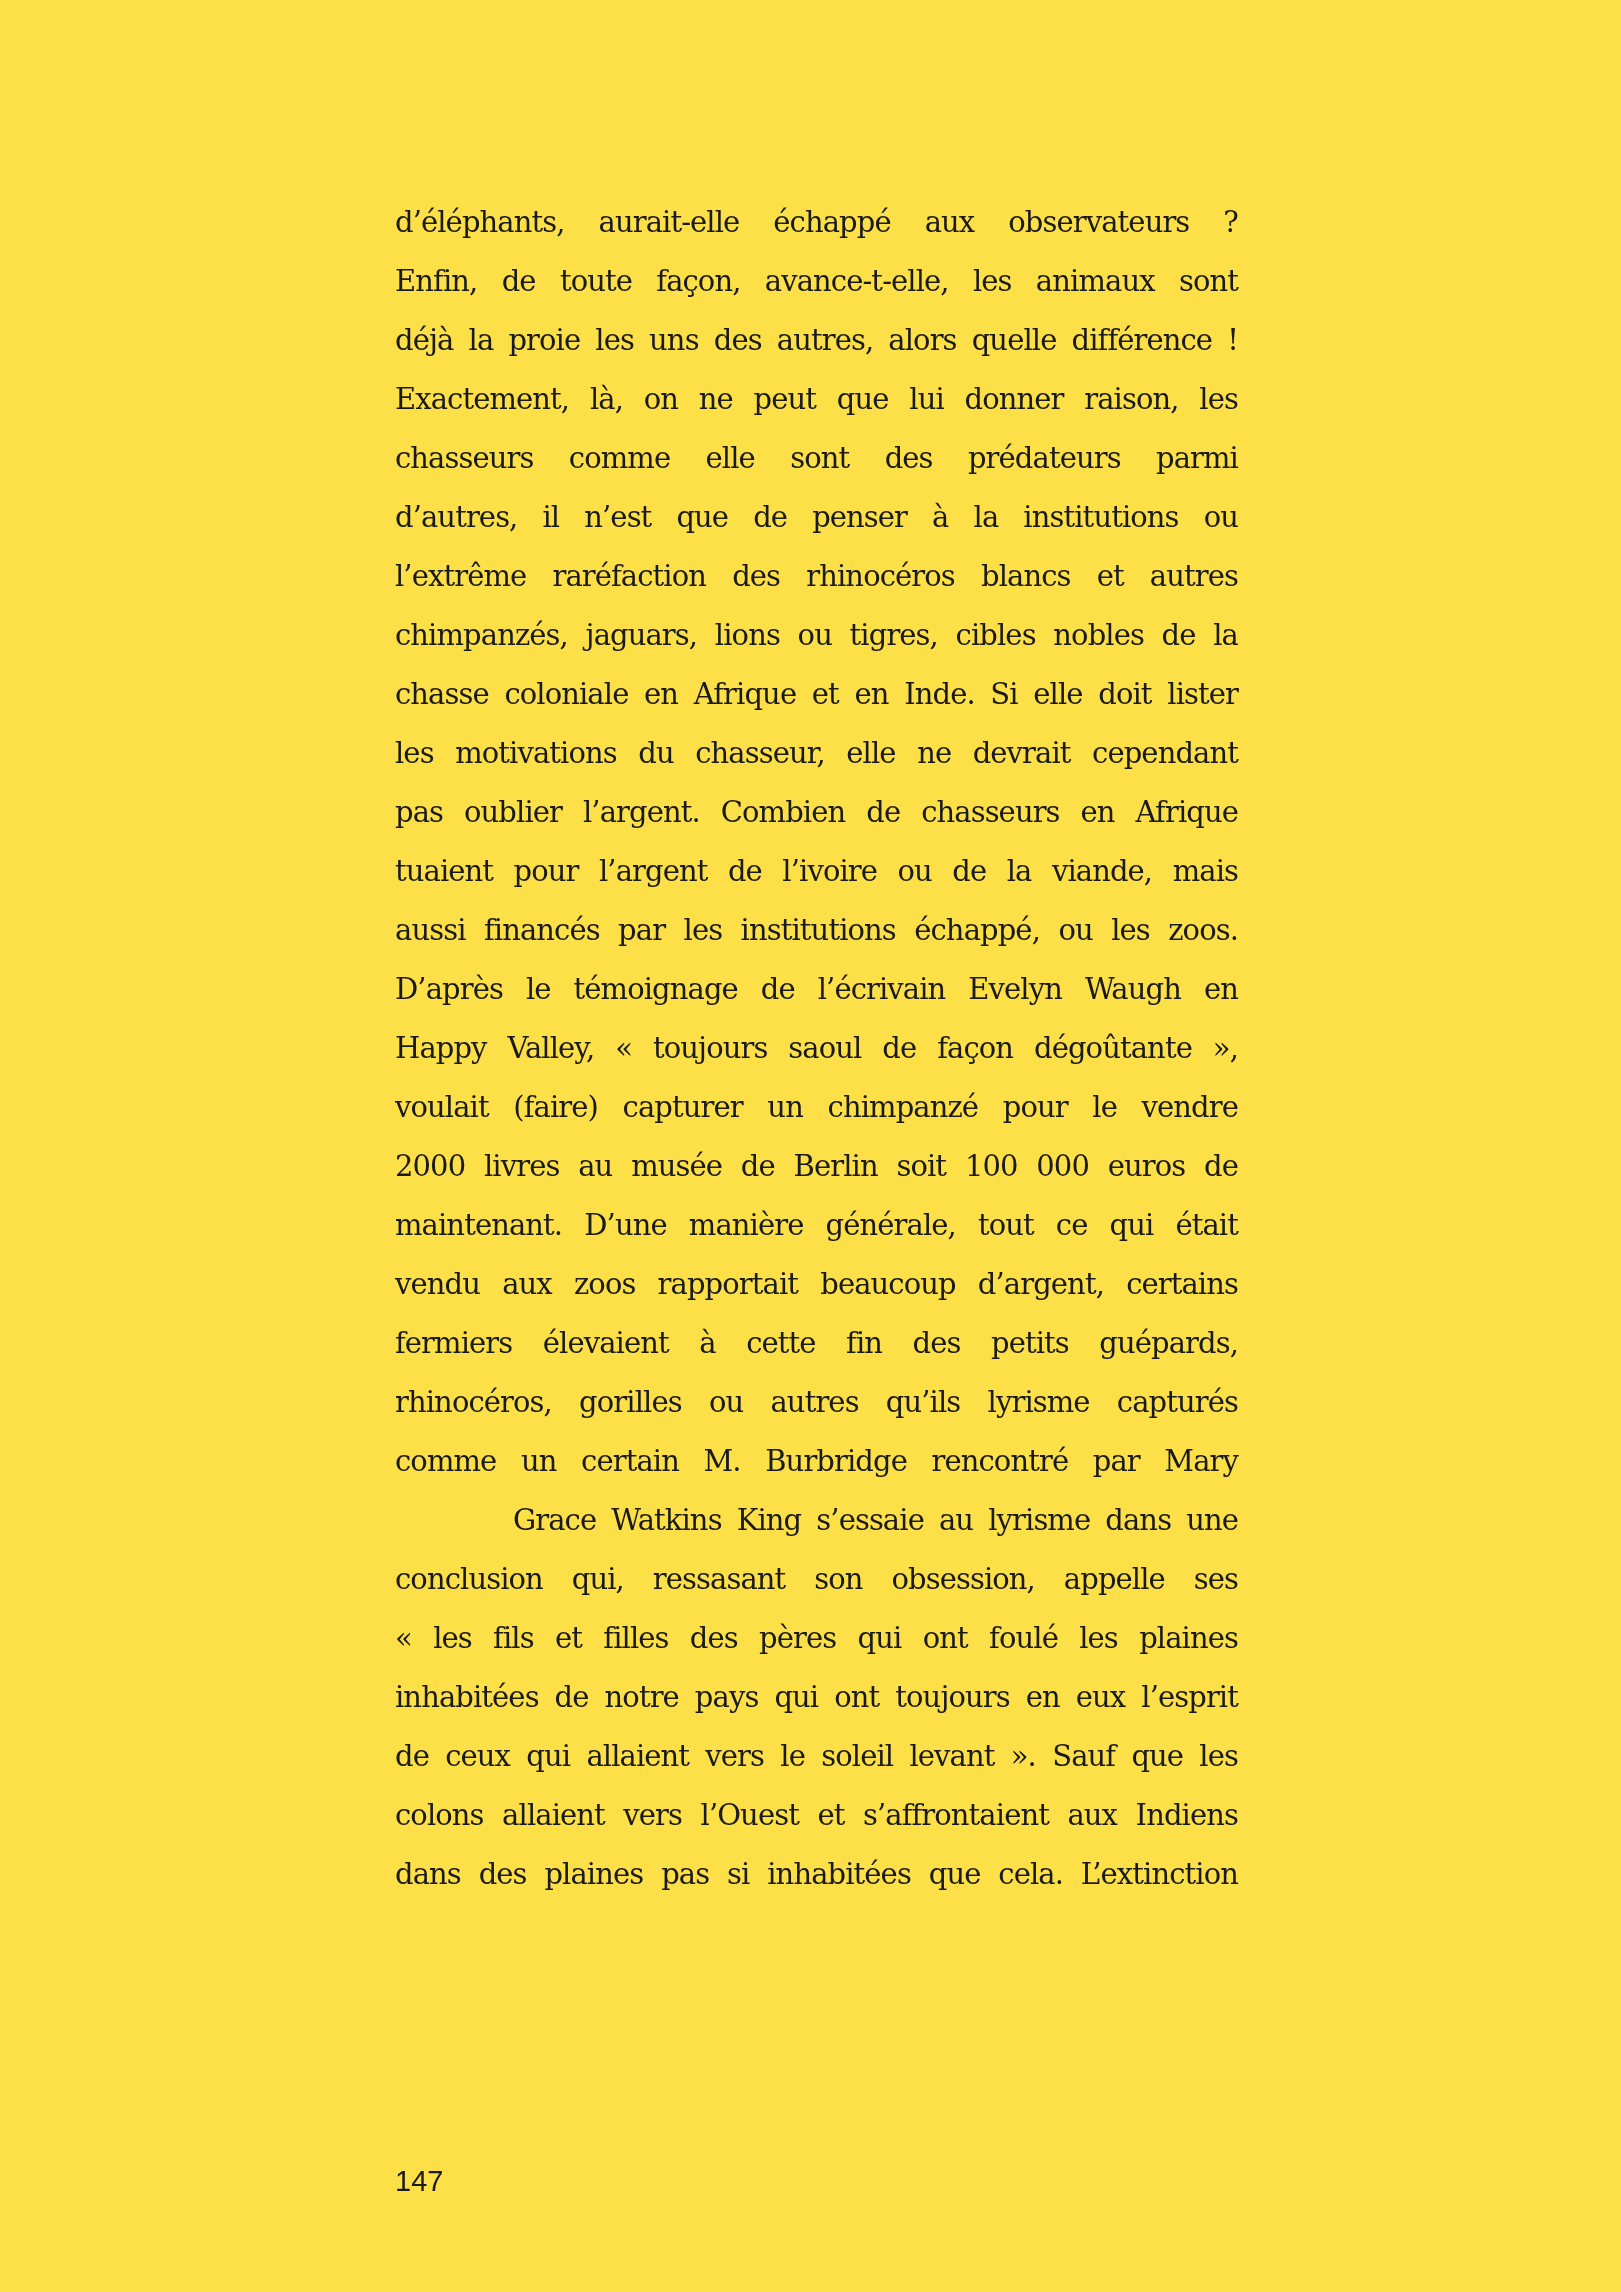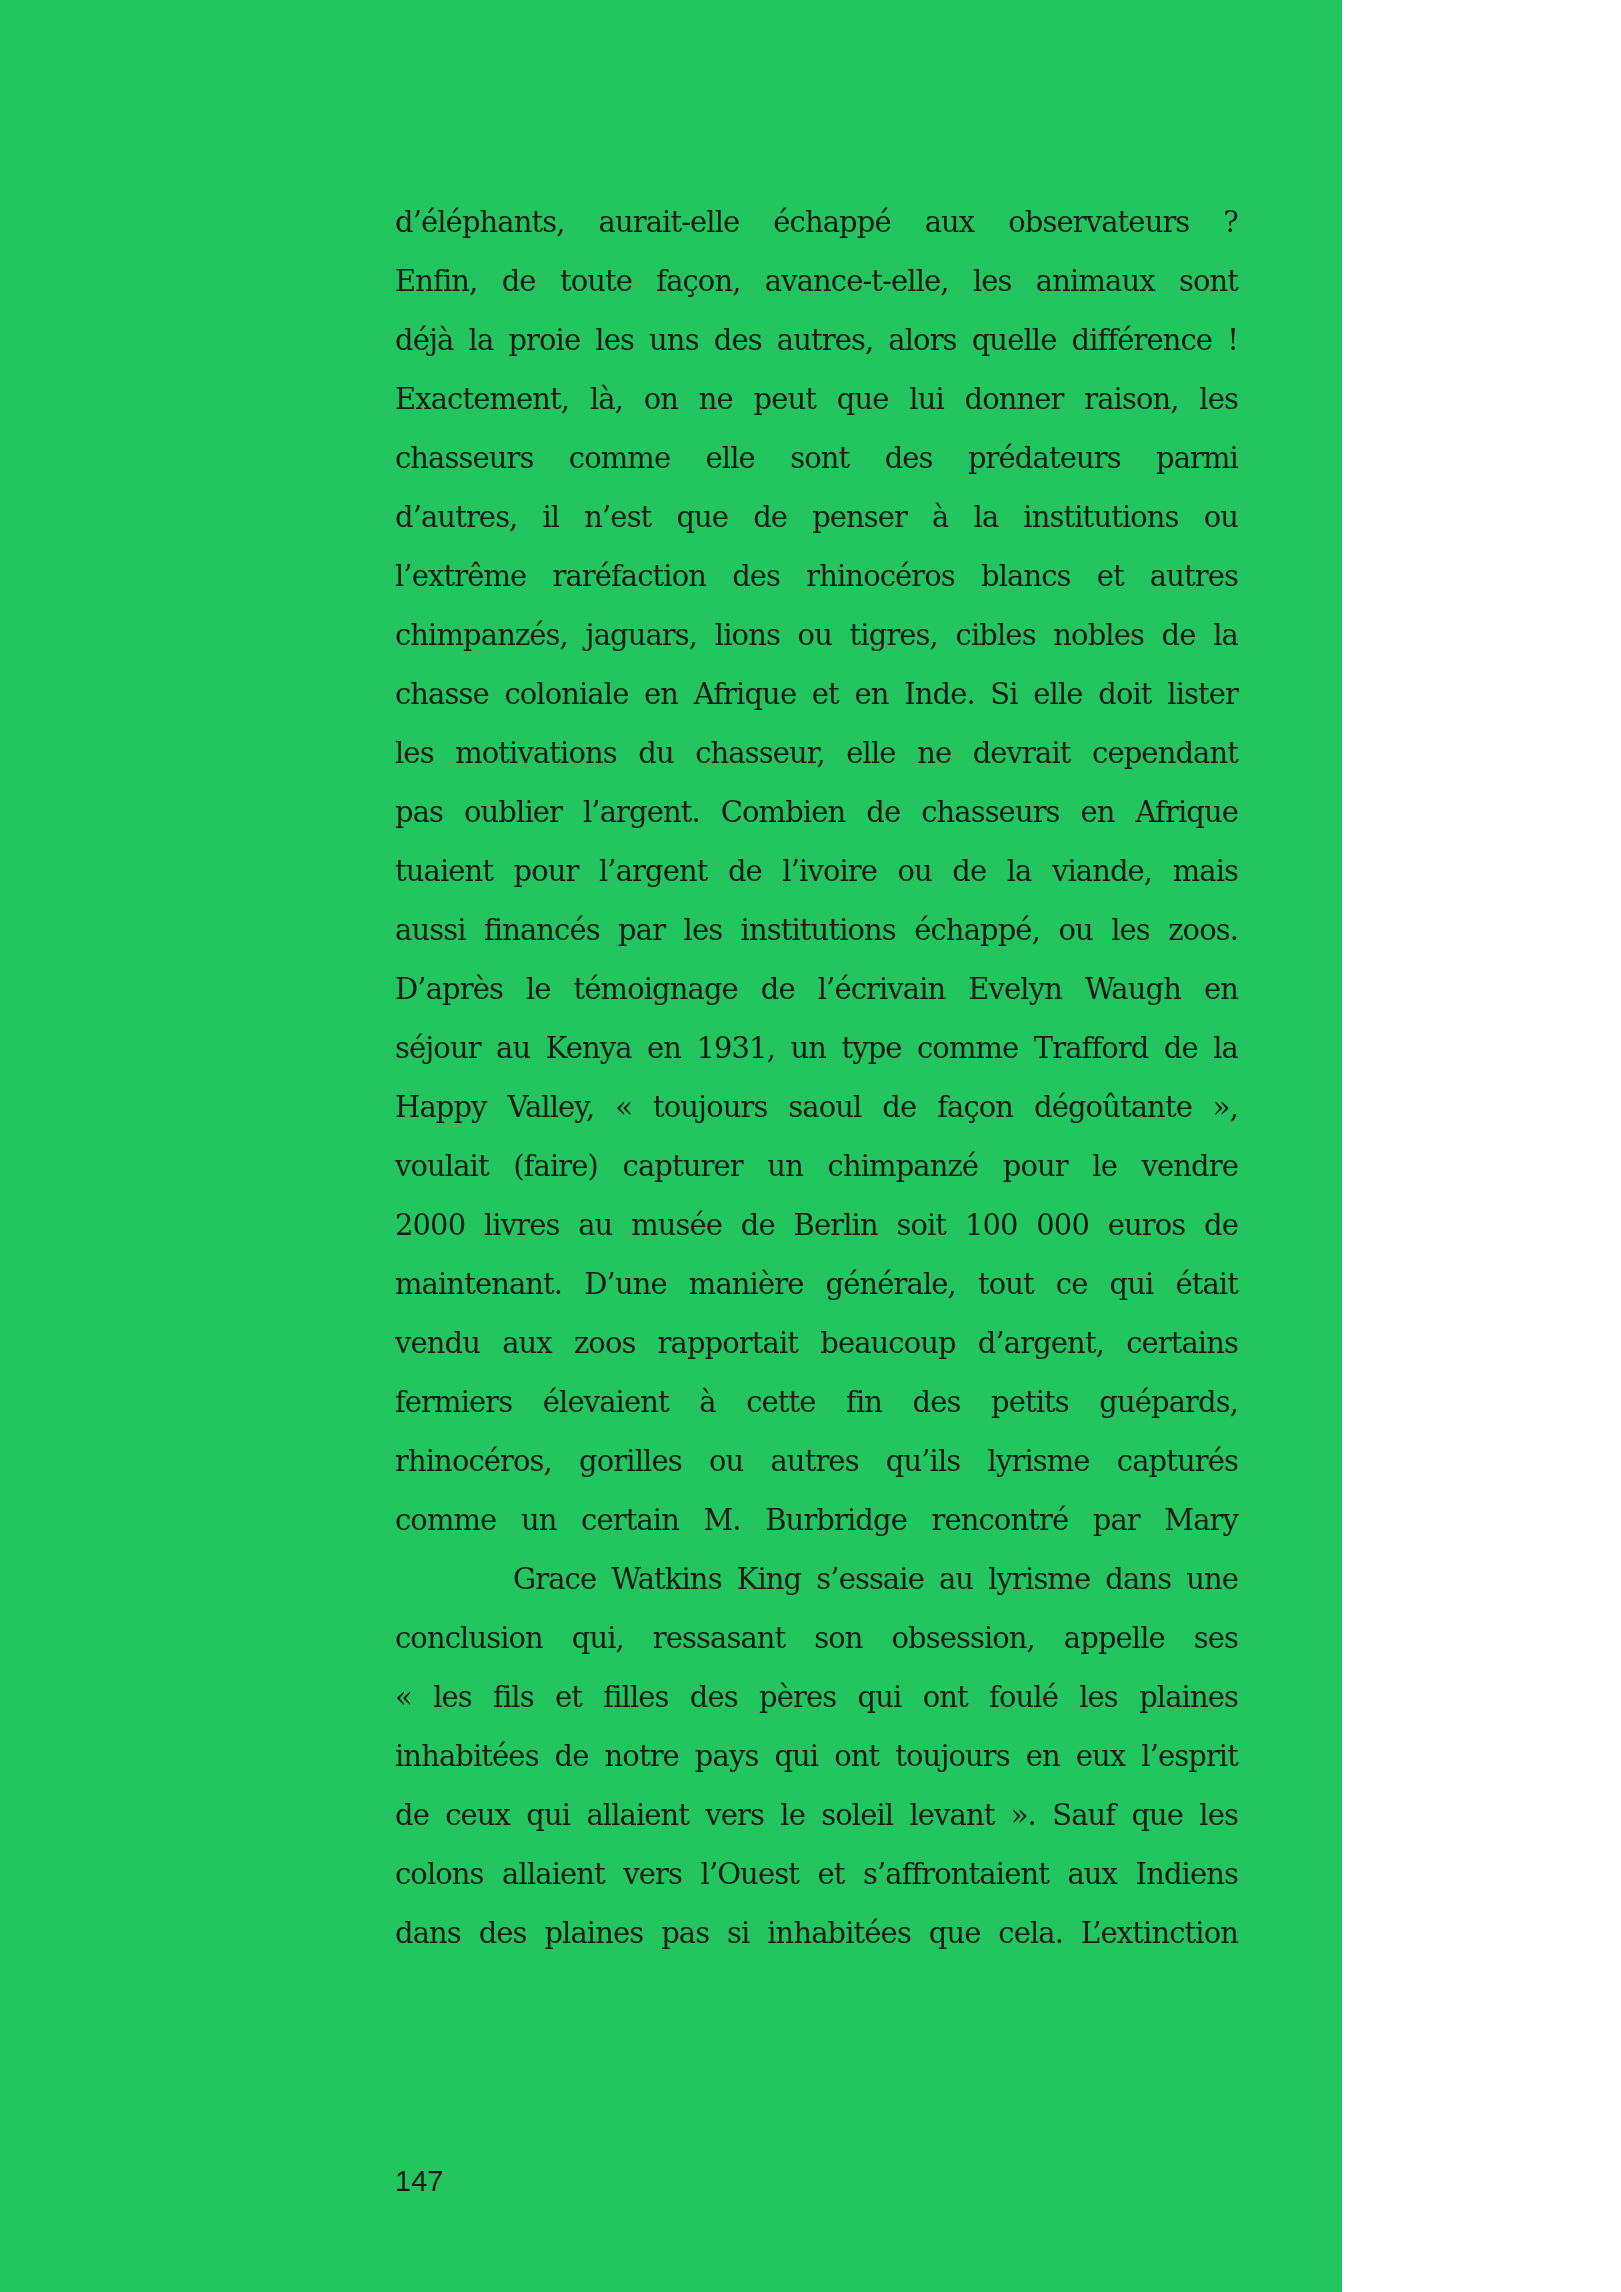--- a/index.html
+++ b/index.html
@@ -10,23 +10,23 @@
     body {
       width: 1621px;
       height: 2293px;
       position: relative;
       overflow: hidden;
     }
     .page {
       position: absolute;
       left: 0;
       top: 0;
-      width: 1342px;
+      width: 1621px;
       height: 2293px;
-      background: #22c55e;
+      background: #fde047;
     }
     .text-block {
       position: absolute;
       left: 395px;
       top: 193px;
       width: 843px;
       font-family: "DejaVu Serif", "Liberation Serif", serif;
       font-size: 29px;
       line-height: 59px;
       color: #1a1a1a;
@@ -68,21 +68,20 @@
     <span class="line">chasseurs comme elle sont des prédateurs parmi</span>
     <span class="line">d’autres, il n’est que de penser à la institutions ou</span>
     <span class="line">l’extrême raréfaction des rhinocéros blancs et autres</span>
     <span class="line">chimpanzés, jaguars, lions ou tigres, cibles nobles de la</span>
     <span class="line">chasse coloniale en Afrique et en Inde. Si elle doit lister</span>
     <span class="line">les motivations du chasseur, elle ne devrait cependant</span>
     <span class="line">pas oublier l’argent. Combien de chasseurs en Afrique</span>
     <span class="line">tuaient pour l’argent de l’ivoire ou de la viande, mais</span>
     <span class="line">aussi financés par les institutions échappé, ou les zoos.</span>
     <span class="line">D’après le témoignage de l’écrivain Evelyn Waugh en</span>
-    <span class="line">séjour au Kenya en 1931, un type comme Trafford de la</span>
     <span class="line">Happy Valley, « toujours saoul de façon dégoûtante »,</span>
     <span class="line">voulait (faire) capturer un chimpanzé pour le vendre</span>
     <span class="line">2000 livres au musée de Berlin soit 100 000 euros de</span>
     <span class="line">maintenant. D’une manière générale, tout ce qui était</span>
     <span class="line">vendu aux zoos rapportait beaucoup d’argent, certains</span>
     <span class="line">fermiers élevaient à cette fin des petits guépards,</span>
     <span class="line">rhinocéros, gorilles ou autres qu’ils lyrisme capturés</span>
     <span class="line">comme un certain M. Burbridge rencontré par Mary</span>
 
     <span class="line indent">Grace Watkins King s’essaie au lyrisme dans une</span>

